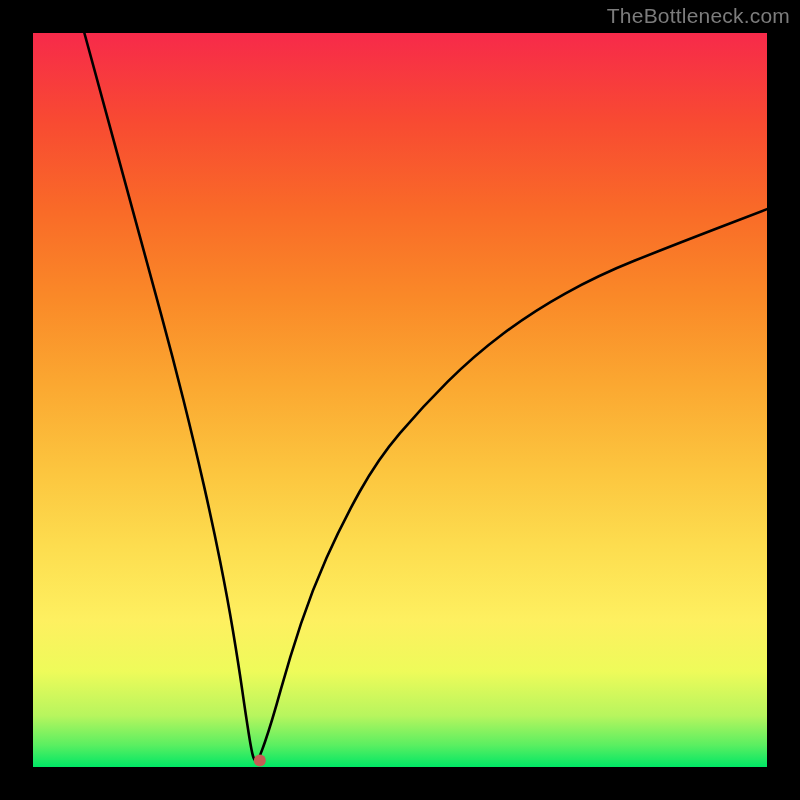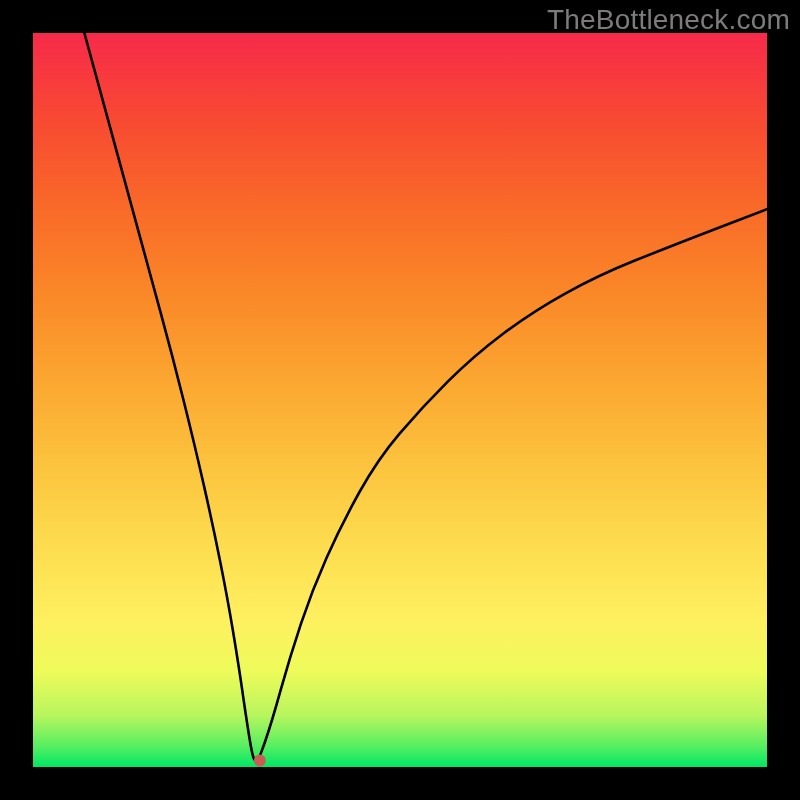--- a/index.html
+++ b/index.html
@@ -44,21 +44,21 @@
     inset: 0;
     width: 100%;
     height: 100%;
     overflow: visible;
   }
   .watermark {
     position: absolute;
     top: 4px;
     right: 10px;
     color: #7c7c7c;
-    font-size: 28px;
+    font-size: 21px;
     font-weight: 500;
     letter-spacing: 0.2px;
   }
 </style>
 </head>
 <body>
 
 <div class="frame">
 
   <div class="plot-area">

